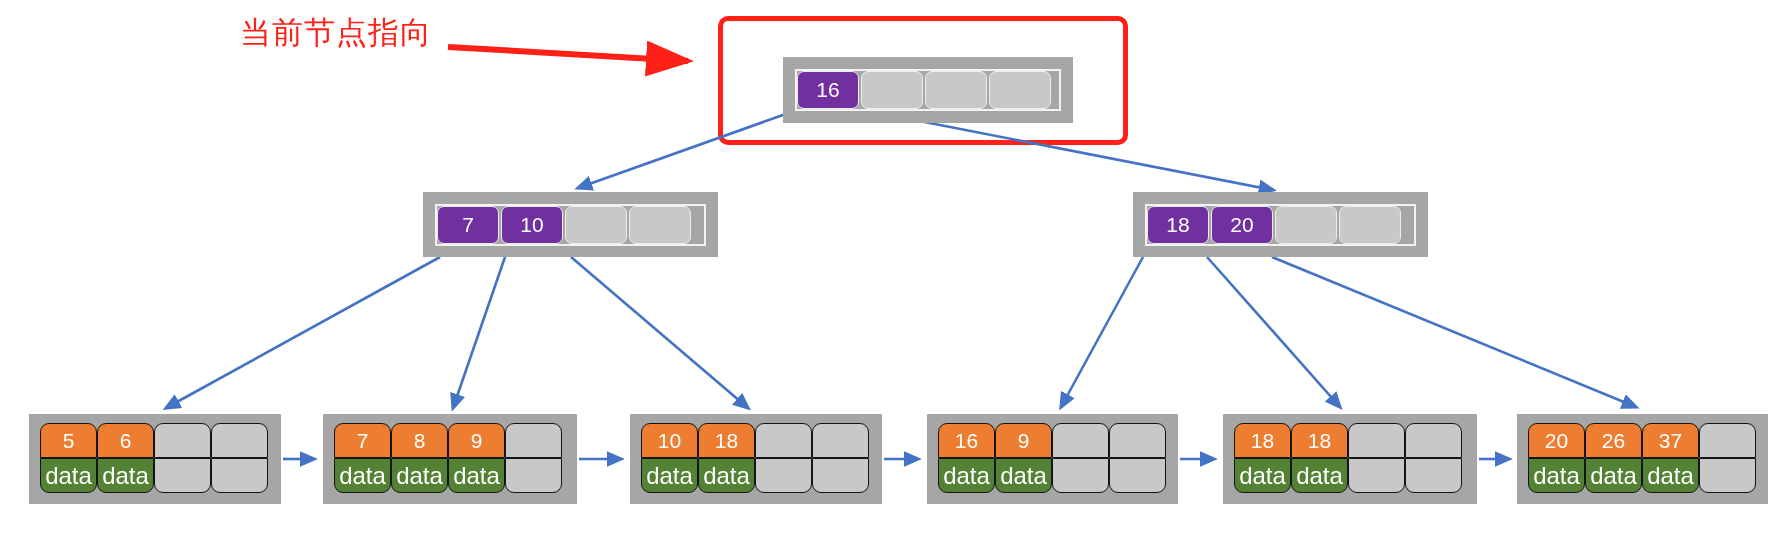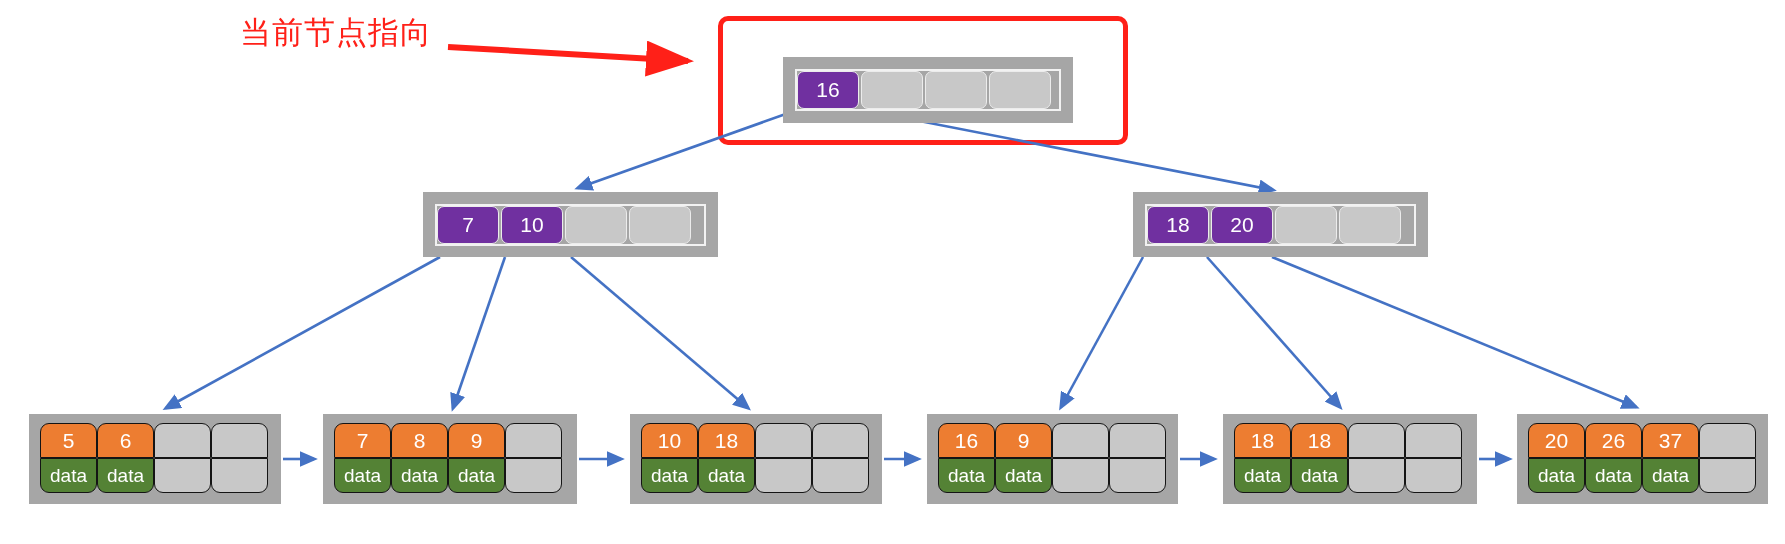--- a/index.html
+++ b/index.html
@@ -37,21 +37,21 @@
   .icell.empty{background:var(--empty-cell);}
 
   .node.leaf{padding:9px 11px;}
   .leafwrap{display:flex;gap:0;}
   .leafcol{display:flex;flex-direction:column;}
   .lkey,.ldata{
     width:57px;height:35px;box-sizing:border-box;border:1.6px solid #141414;
     display:flex;align-items:center;justify-content:center;color:#ffffff;
   }
   .lkey{border-radius:9px 9px 0 0;font-size:21px;}
-  .ldata{border-radius:0 0 9px 9px;font-size:19px;}
+  .ldata{border-radius:0 0 9px 9px;font-size:24px;}
   .lkey.on{background:var(--leaf-key);}
   .ldata.on{background:var(--leaf-data);}
   .lkey.off,.ldata.off{background:var(--empty-cell);}
 </style>
 </head>
 <body>
 
 <div class="stage" style="--key-highlight: #7030A0; --leaf-key: #ED7D31; --leaf-data: #548235; --node-frame: #A6A6A6; --empty-cell: #C8C8C8; --arrow: #4472C4; --annotation: #FF2018;">
 
   <div class="annotation-label">当前节点指向</div>

